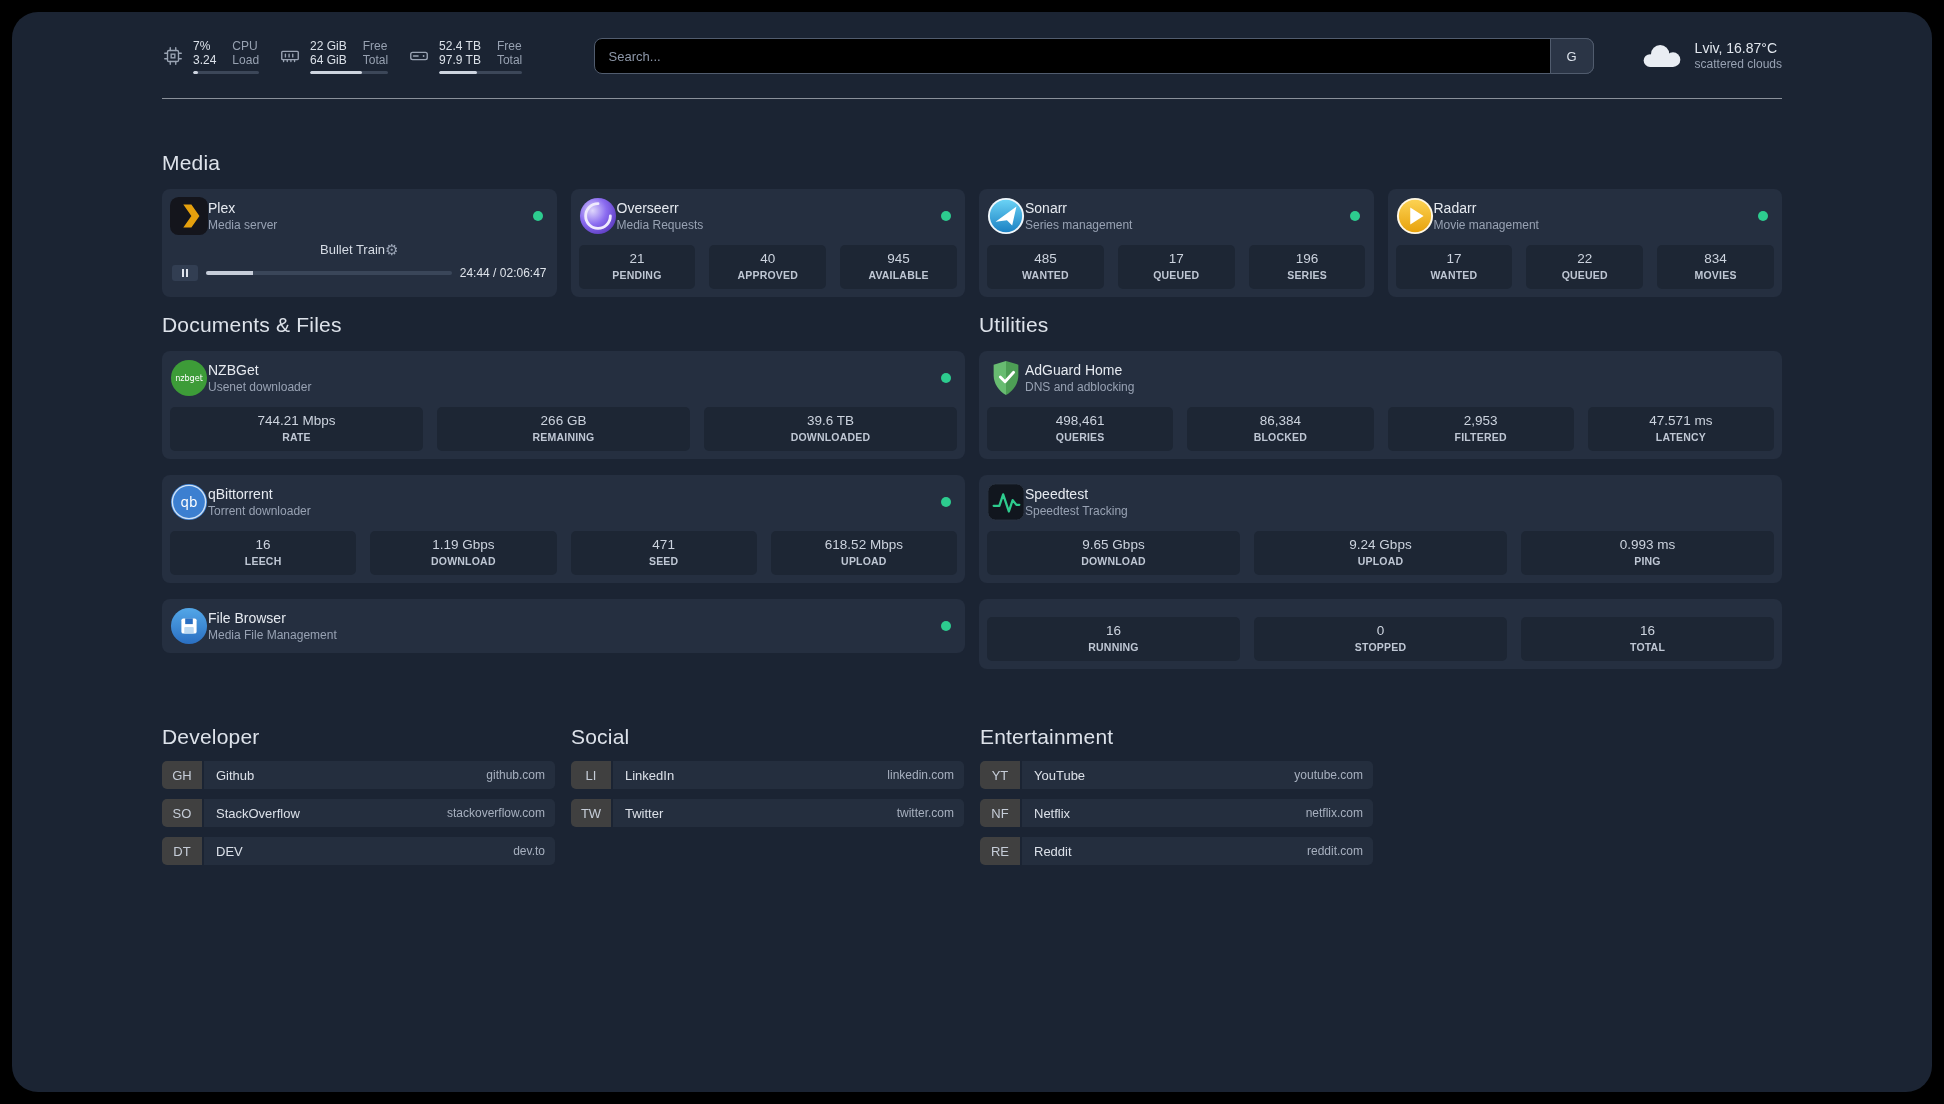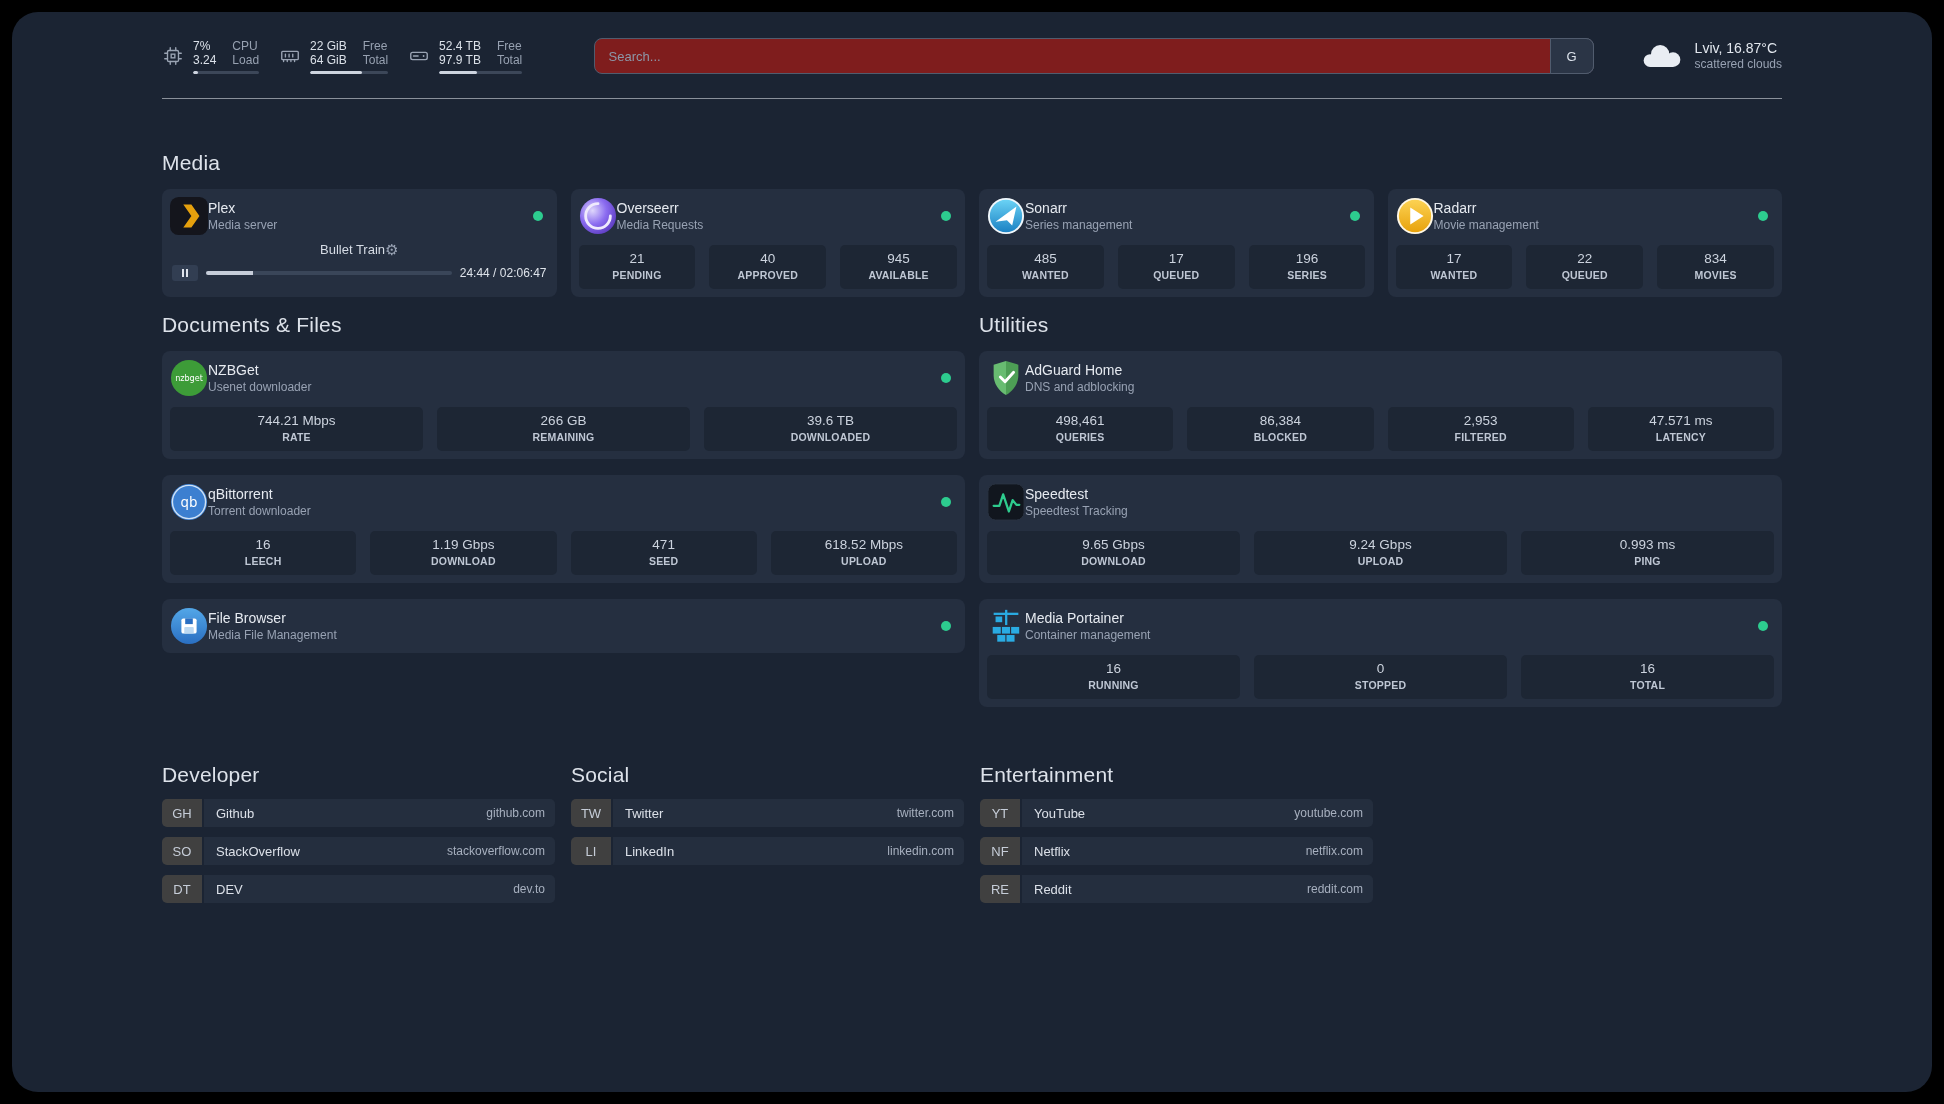--- a/index.html
+++ b/index.html
@@ -14,21 +14,21 @@
   .topbar { display:flex; align-items:center; gap:20px; }
   .res-widget { display:flex; align-items:center; gap:9px; flex:none; }
   .res-icon { color:#9aa4b4; flex:none; display:block; }
   .res-grid { display:grid; grid-template-columns:auto auto; column-gap:16px; font-size:12px; line-height:14px; }
   .res-val { color:#dbe1e9; white-space:nowrap; }
   .res-lab { color:#97a1b1; white-space:nowrap; }
   .res-bar { height:3px; background:#3c4759; border-radius:2px; margin-top:4px; overflow:hidden; }
   .res-fill { height:100%; background:#cdd4df; border-radius:2px; }
 
   .search-wrap { width:1000px; margin-left:auto; position:relative; height:36px; flex:none; }
-  .search-input { width:100%; height:100%; background:#7f1d1d; border:1px solid #515c6e; border-radius:8px;
+  .search-input { width:100%; height:100%; background:#000000; border:1px solid #515c6e; border-radius:8px;
                   color:#e5e9f0; font-size:13px; padding:0 56px 0 14px; outline:none;
                   font-family:"Liberation Sans","DejaVu Sans",sans-serif; }
   .search-input::placeholder { color:#8d97a8; }
   .search-btn { position:absolute; right:0; top:0; height:36px; width:44px; background:#2b3546;
                 border:1px solid #515c6e; border-radius:0 8px 8px 0; color:#dde3ec; font-size:13px; cursor:pointer; }
 
   .weather { display:flex; align-items:center; gap:11px; flex:none; margin-left:26px; }
   .weather-loc { font-size:14px; color:#e2e7ee; line-height:17px; }
   .weather-cond { font-size:12px; color:#98a2b3; line-height:15px; }
 
@@ -455,39 +455,20 @@
                   <div class="stat-l">UPLOAD</div>
                 </div>
           <div class="stat">
                   <div class="stat-v">0.993 ms</div>
                   <div class="stat-l">PING</div>
                 </div>
         </div>
       </div>
 
       <div class="card">
-        <div class="card-head">
-          <svg class="svc-icon" viewBox="0 0 40 40">
-            <g fill="#2aabe2">
-              <rect x="19" y="3" width="2.4" height="16"></rect>
-              <rect x="7" y="6" width="26" height="2.4"></rect>
-              <rect x="9" y="10" width="7" height="6"></rect>
-              <rect x="6" y="21" width="8.5" height="7"></rect>
-              <rect x="15.7" y="21" width="8.5" height="7"></rect>
-              <rect x="25.4" y="21" width="8.5" height="7"></rect>
-              <rect x="10.8" y="29.5" width="8.5" height="7"></rect>
-              <rect x="20.5" y="29.5" width="8.5" height="7"></rect>
-            </g>
-          </svg>
-          <div>
-            <div class="svc-name">Media Portainer</div>
-            <div class="svc-desc">Container management</div>
-          </div>
-          <span class="dot"></span>
-        </div>
         <div class="stats">
           <div class="stat">
                   <div class="stat-v">16</div>
                   <div class="stat-l">RUNNING</div>
                 </div>
           <div class="stat">
                   <div class="stat-v">0</div>
                   <div class="stat-l">STOPPED</div>
                 </div>
           <div class="stat">
@@ -522,31 +503,31 @@
         <div class="bm-body">
                 <span class="bm-name">DEV</span>
                 <span class="bm-url">dev.to</span>
               </div>
       </div>
     </div>
 
     <div class="bm-col">
       <h2 class="section-title bm-title">Social</h2>
       <div class="bm-row">
+        <div class="bm-abbr">LI</div>
+        <div class="bm-body">
+                <span class="bm-name">LinkedIn</span>
+                <span class="bm-url">linkedin.com</span>
+              </div>
+      </div>
+      <div class="bm-row">
         <div class="bm-abbr">TW</div>
         <div class="bm-body">
                 <span class="bm-name">Twitter</span>
                 <span class="bm-url">twitter.com</span>
-              </div>
-      </div>
-      <div class="bm-row">
-        <div class="bm-abbr">LI</div>
-        <div class="bm-body">
-                <span class="bm-name">LinkedIn</span>
-                <span class="bm-url">linkedin.com</span>
               </div>
       </div>
     </div>
 
     <div class="bm-col">
       <h2 class="section-title bm-title">Entertainment</h2>
       <div class="bm-row">
         <div class="bm-abbr">YT</div>
         <div class="bm-body">
                 <span class="bm-name">YouTube</span>

